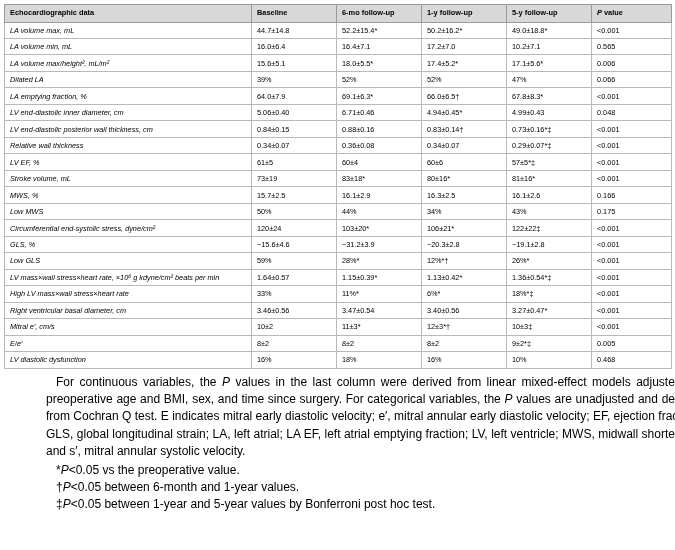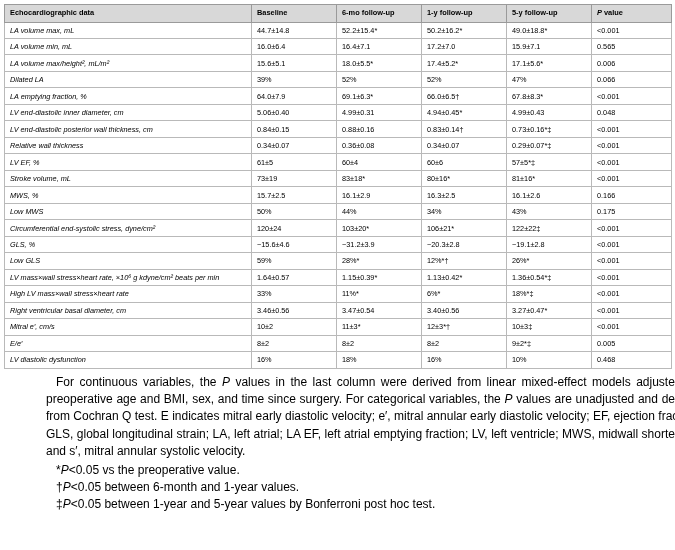--- a/index.html
+++ b/index.html
@@ -109,21 +109,21 @@
           <td class="val">52.2±15.4*</td>
           <td class="val">50.2±16.2*</td>
           <td class="val">49.0±18.8*</td>
           <td class="val">&lt;0.001</td>
         </tr>
         <tr>
           <td class="label">LA volume min, mL</td>
           <td class="val">16.0±6.4</td>
           <td class="val">16.4±7.1</td>
           <td class="val">17.2±7.0</td>
-          <td class="val">15.9±7.1</td>
+          <td class="val">10.2±7.1</td>
           <td class="val">0.565</td>
         </tr>
         <tr>
           <td class="label">LA volume max/height², mL/m²</td>
           <td class="val">15.6±5.1</td>
           <td class="val">18.0±5.5*</td>
           <td class="val">17.4±5.2*</td>
           <td class="val">17.1±5.6*</td>
           <td class="val">0.006</td>
         </tr>
@@ -139,21 +139,21 @@
           <td class="label">LA emptying fraction, %</td>
           <td class="val">64.0±7.9</td>
           <td class="val">69.1±6.3*</td>
           <td class="val">66.0±6.5†</td>
           <td class="val">67.8±8.3*</td>
           <td class="val">&lt;0.001</td>
         </tr>
         <tr>
           <td class="label">LV end-diastolic inner diameter, cm</td>
           <td class="val">5.06±0.40</td>
-          <td class="val">4.99±0.31</td>
+          <td class="val">6.71±0.46</td>
           <td class="val">4.94±0.45*</td>
           <td class="val">4.99±0.43</td>
           <td class="val">0.048</td>
         </tr>
         <tr>
           <td class="label">LV end-diastolic posterior wall thickness, cm</td>
           <td class="val">0.84±0.15</td>
           <td class="val">0.88±0.16</td>
           <td class="val">0.83±0.14†</td>
           <td class="val">0.73±0.16*‡</td>

